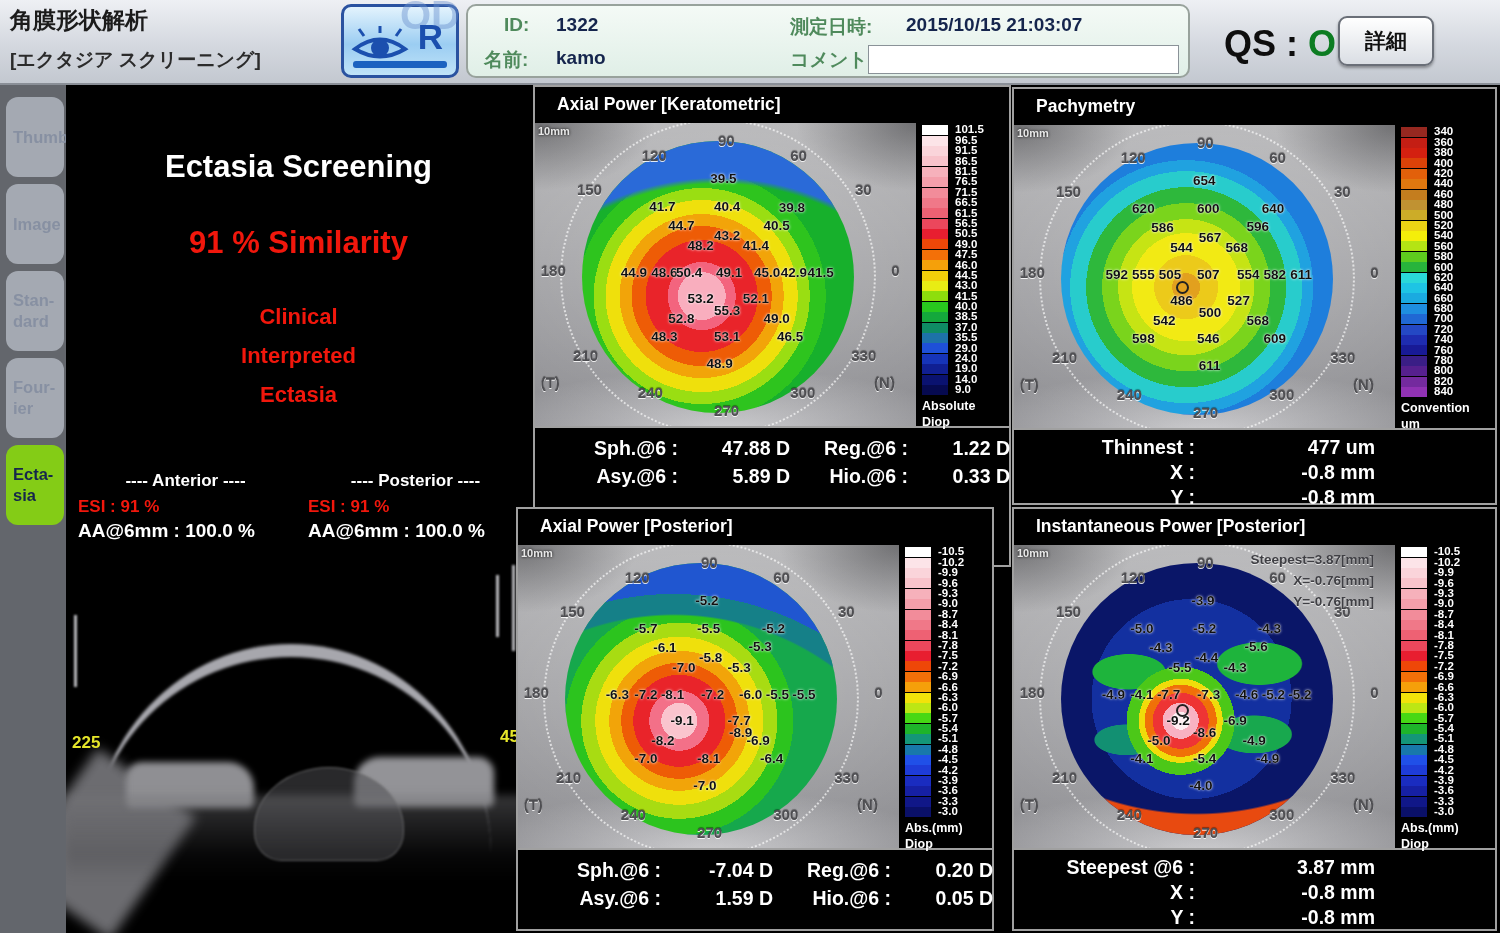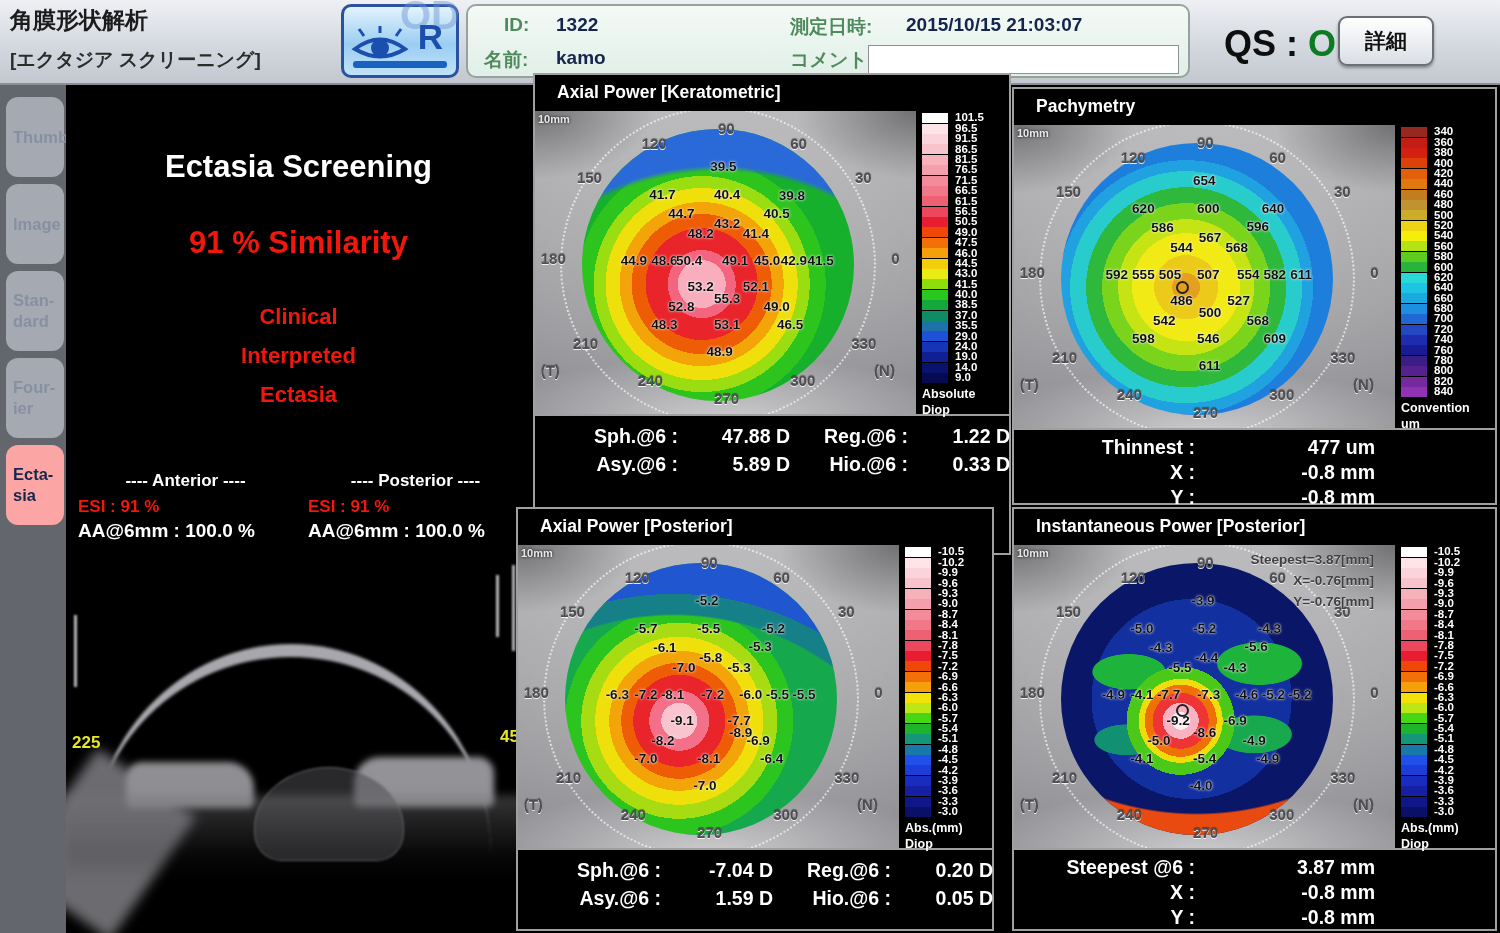--- a/index.html
+++ b/index.html
@@ -19,21 +19,21 @@
   .pb-val{position:absolute;font-size:19px;font-weight:bold;color:#15254d}
   .comment-input{position:absolute;left:400px;top:39px;width:305px;height:25px;border:1px solid #8a9298;background:#fff}
   .qs{position:absolute;left:1224px;top:23px;font-size:36px;font-weight:bold;color:#0e0e0e}
   .qs-ok{color:#0c7c22;margin-left:10px}
   .detail-btn{position:absolute;left:1338px;top:16px;width:96px;height:50px;border:2px solid #6a6f78;border-radius:9px;background:linear-gradient(180deg,#ffffff,#dadee4);font-family:"Liberation Sans",sans-serif;font-size:21px;font-weight:bold;color:#111;box-shadow:0 2px 3px rgba(0,0,0,.35);cursor:pointer}
 
   
   .sidebar{position:absolute;left:0;top:85px;width:66px;height:848px;background:#63666c}
   .tabs{padding-top:12px}
   .tab{position:relative;margin:0 2px 7px 6px;height:80px;background:#a4a9b2;border-radius:12px;color:#8790a2;font-weight:bold;font-size:16.5px;display:flex;align-items:center;padding-left:7px;white-space:pre-line;line-height:1.25;cursor:pointer;box-sizing:border-box}
-  .tab.active{background:#fca5a5;color:#16264c}
+  .tab.active{background:#84cc16;color:#16264c}
 
   
   .screening{position:absolute;left:66px;top:85px;width:465px;height:848px;background:#000;color:#fff}
   .scr-title{position:absolute;left:0;right:0;top:64px;text-align:center;font-size:31px;font-weight:bold;color:#fff}
   .scr-sim{position:absolute;left:0;right:0;top:140px;text-align:center;font-size:31px;font-weight:bold;color:#f1170c}
   .scr-class{position:absolute;left:0;right:0;top:212px;text-align:center}
   .scr-class .cls-line{font-size:22px;font-weight:bold;color:#f1170c;line-height:39px}
   .col{position:absolute;top:386px;width:215px}
   .col.ant{left:12px}.col.post{left:242px}
   .col-h{font-size:17px;font-weight:bold;text-align:center;color:#fff}
@@ -188,21 +188,21 @@
       <div class="oct-band"></div>
       <div class="streak" style="left:430px;top:18px;height:62px"></div>
       <div class="streak" style="left:446px;top:8px;height:86px"></div>
       <div class="streak" style="left:456px;top:44px;height:56px"></div>
       <div class="streak" style="left:8px;top:58px;height:72px"></div>
       <span class="oct-ang" style="left:6px;top:176px">225</span>
       <span class="oct-ang" style="right:12px;top:170px">45</span>
     </div>
   </div>
 
-  <div class="panel" style="left:533px;top:73px;width:478px;height:482px">
+  <div class="panel" style="left:533px;top:85px;width:478px;height:482px">
     <h2 class="ptitle">Axial Power [Keratometric]</h2>
     <div class="pbody">
       <div class="photo">
         <span class="sizelab">10mm</span>
         <div class="ring"></div>
         <div class="map map-kerato"></div>
         <div class="labels">
 
         <span class="anglab" style="left: 48%; top: 3%;">90</span>
             <span class="anglab" style="left: 28%; top: 8%;">120</span>
@@ -226,21 +226,21 @@
             <span class="vallab" style="left: 47%; top: 25%;">40.4</span>
             <span class="vallab" style="left: 64%; top: 25.5%;">39.8</span>
             <span class="vallab" style="left: 35%; top: 31.5%;">44.7</span>
             <span class="vallab" style="left: 60%; top: 31.5%;">40.5</span>
             <span class="vallab" style="left: 47%; top: 34.5%;">43.2</span>
             <span class="vallab" style="left: 40%; top: 38%;">48.2</span>
             <span class="vallab" style="left: 54.5%; top: 38%;">41.4</span>
             <span class="vallab" style="left: 22.5%; top: 47%;">44.9</span>
             <span class="vallab" style="left: 30.5%; top: 47%;">48.6</span>
             <span class="vallab" style="left: 37%; top: 47%;">50.4</span>
-            <span class="vallab" style="left: 47.5%; top: 47%; margin-left: 6px;">49.1</span>
+            <span class="vallab" style="left: 47.5%; top: 47%;">49.1</span>
             <span class="vallab" style="left: 57.5%; top: 47%;">45.0</span>
             <span class="vallab" style="left: 64.5%; top: 47%;">42.9</span>
             <span class="vallab" style="left: 71.5%; top: 47%;">41.5</span>
             <span class="vallab" style="left: 40%; top: 55.5%;">53.2</span>
             <span class="vallab" style="left: 54.5%; top: 55.5%;">52.1</span>
             <span class="vallab" style="left: 47%; top: 59.5%;">55.3</span>
             <span class="vallab" style="left: 35%; top: 62%;">52.8</span>
             <span class="vallab" style="left: 60%; top: 62%;">49.0</span>
             <span class="vallab" style="left: 30.5%; top: 68%;">48.3</span>
             <span class="vallab" style="left: 47%; top: 68%;">53.1</span>

